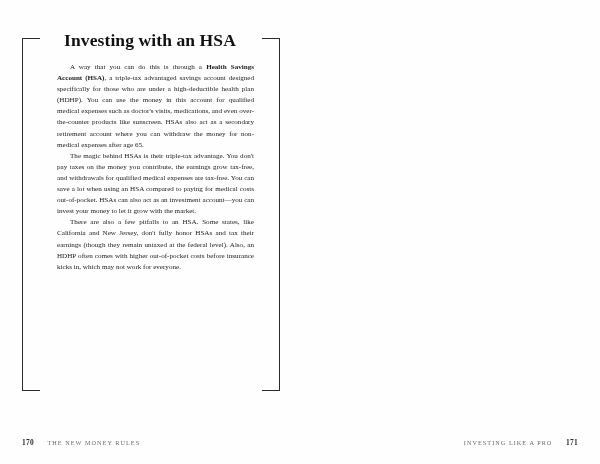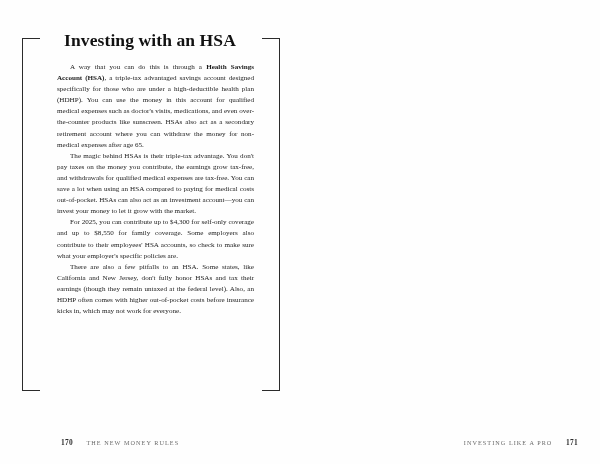--- a/index.html
+++ b/index.html
@@ -108,21 +108,20 @@
     white-space: nowrap;
   }
   .footer-left  { left: 22px; }
   .footer-right { right: 22px; text-align: right; }
 
   .folio {
     font-weight: bold;
     font-size: 7.4px;
     letter-spacing: 0.3px;
     color: #2d2d2d;
-    margin-left: 39px;
   }
   .footer-left .folio  { margin-right: 11px; }
   .footer-right .folio { margin-left: 11px; }
 
   .running-head { color: #6a6a6a; }
 </style>
 </head>
 <body>
 
 <div class="spread">
@@ -136,21 +135,20 @@
       <div class="edge h-tr"></div>
       <div class="edge h-bl"></div>
       <div class="edge h-br"></div>
     </div>
 
     <div class="chapter-title">Investing with an HSA</div>
 
     <div class="col col-left">
         <p>A way that you can do this is through a <b>Health Savings Account (HSA)</b>, a triple-tax advantaged savings account designed specifically for those who are under a high-deductible health plan (HDHP). You can use the money in this account for qualified medical expenses such as doctor's visits, medications, and even over-the-counter products like sunscreen. HSAs also act as a secondary retirement account where you can withdraw the money for non-medical expenses after age 65.</p>
         <p>The magic behind HSAs is their triple-tax advantage. You don't pay taxes on the money you contribute, the earnings grow tax-free, and withdrawals for qualified medical expenses are tax-free. You can save a lot when using an HSA compared to paying for medical costs out-of-pocket. HSAs can also act as an investment account—you can invest your money to let it grow with the market.</p>
-        <p>For 2025, you can contribute up to $4,300 for self-only coverage and up to $8,550 for family coverage. Some employers also contribute to their employees' HSA accounts, so check to make sure what your employer's specific policies are.</p>
         <p>There are also a few pitfalls to an HSA. Some states, like California and New Jersey, don't fully honor HSAs and tax their earnings (though they remain untaxed at the federal level). Also, an HDHP often comes with higher out-of-pocket costs before insurance kicks in, which may not work for everyone.</p>
       </div>
 
     <div class="footer footer-left">
       <span class="folio">170</span>
       <span class="running-head">THE NEW MONEY RULES</span>
     </div>
   </div>
 
   <div class="page page-right">

